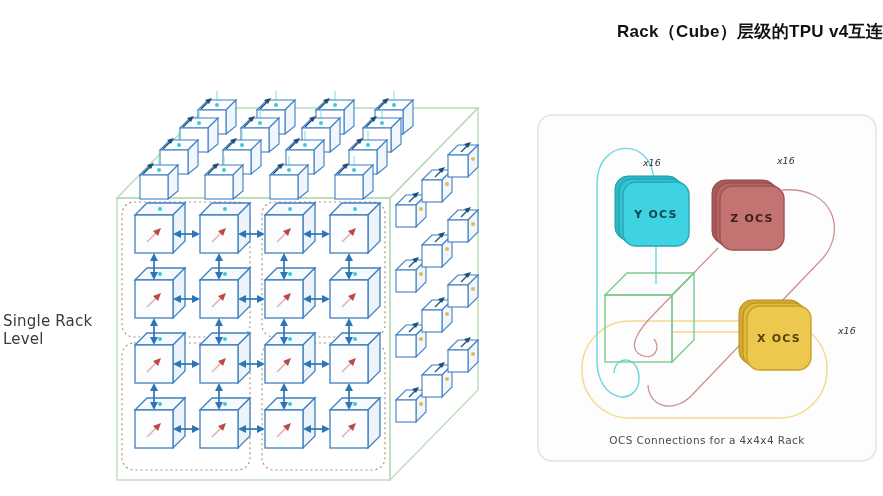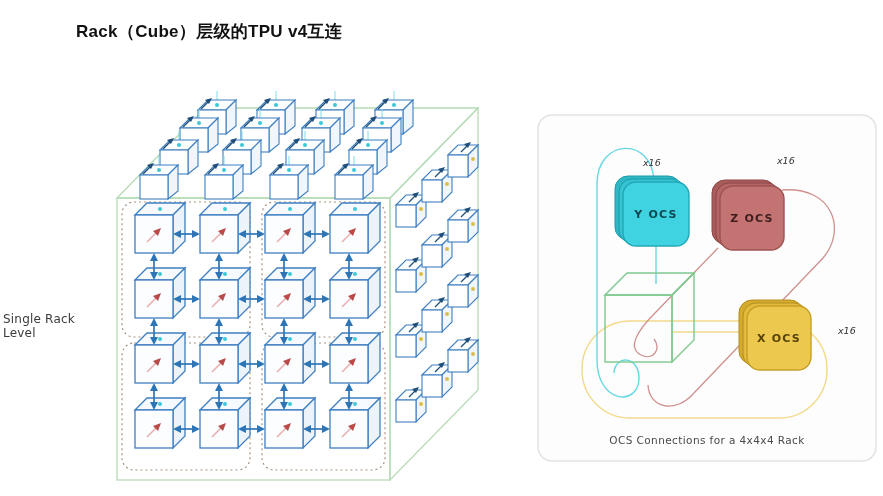--- a/index.html
+++ b/index.html
@@ -3,27 +3,27 @@
 <meta charset="utf-8">
 <style>
   html,body{margin:0;padding:0;}
   body{
     width:883px;height:496px;position:relative;overflow:hidden;
     background:#ffffff;
     font-family:"Liberation Sans","DejaVu Sans",sans-serif;
   }
   .title{
     position:absolute;top:20px;left:0;width:883px;
-    text-align:left;padding-left:76px;box-sizing:border-box;
+    text-align:right;padding-left:76px;box-sizing:border-box;
     font-size:17px;font-weight:bold;color:#111;
     letter-spacing:0.3px;
   }
   .rack-label{
     position:absolute;left:3px;top:312px;width:95px;
-    font-size:12px;color:#3a3a3a;
+    font-size:15px;color:#3a3a3a;
     font-family:"DejaVu Sans",sans-serif;
     letter-spacing:0.2px;
   }
   svg{position:absolute;display:block;}
   #left-svg{left:100px;top:90px;}
   #right-svg{left:535px;top:106px;}
   text{font-family:"DejaVu Sans",sans-serif;}
   .ocs-label{font-size:11px;font-weight:bold;letter-spacing:1.2px;}
   .x16{font-size:9.5px;font-style:italic;fill:#333;}
   .caption{font-size:10.5px;fill:#4a4a4a;letter-spacing:0.4px;}

